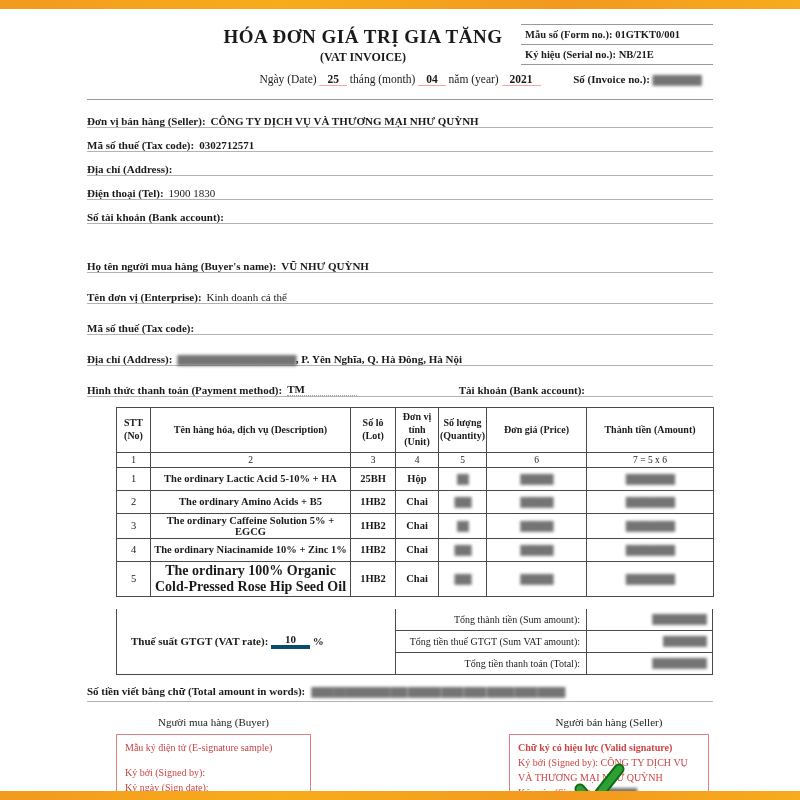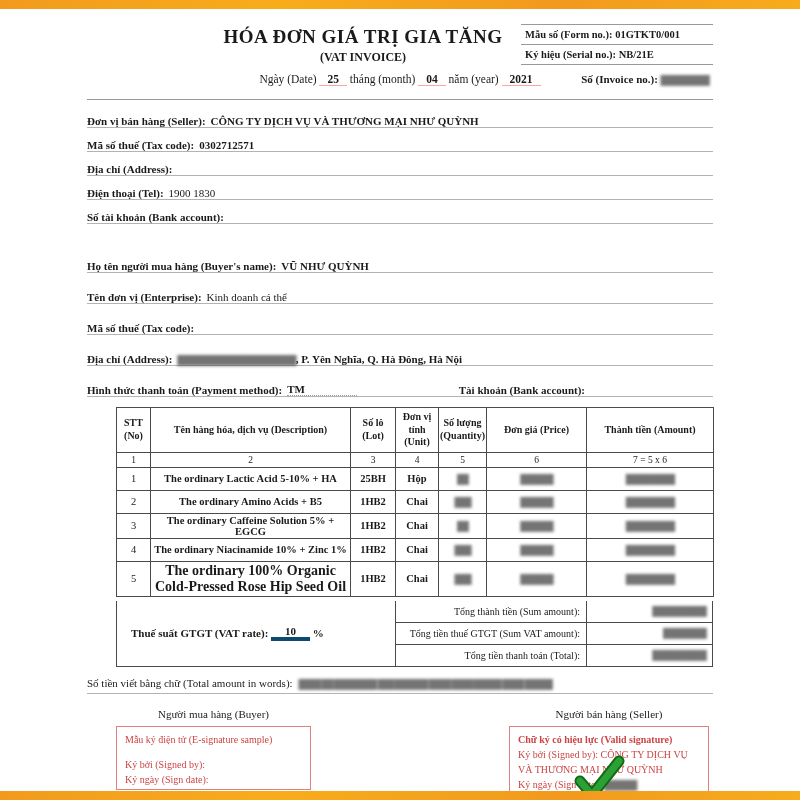--- a/index.html
+++ b/index.html
@@ -12,35 +12,35 @@
   .b{font-weight:bold;}
   
   .header-row{display:flex;align-items:flex-end;}
   .title-block{flex:1;text-align:center;padding-left:118px;padding-top:8px;}
   .title{font-size:19px;font-weight:bold;letter-spacing:.5px;}
   .subtitle{font-size:12px;font-weight:bold;margin-top:2px;}
   .meta-block{width:192px;border-top:1px solid #999;font-size:10.5px;}
   .meta-row{border-bottom:1px solid #999;line-height:19px;padding-left:4px;white-space:nowrap;}
   .date-row{position:relative;text-align:center;margin-top:8px;font-size:11.5px;height:20px;}
   .uline{font-weight:bold;border-bottom:1px solid #fca5a5;padding:0 8px;}
-  .invoice-no{position:absolute;right:4px;top:0;font-size:11px;}
+  .invoice-no{position:absolute;right:12px;top:0;font-size:11px;}
   .hr{border-top:1px solid #999;margin-top:6px;}
   
   .frow{display:flex;align-items:flex-end;border-bottom:1px solid #b3b3b3;
         min-height:20px;font-size:11px;padding-top:3px;}
   .frow .lab{font-weight:bold;margin-right:5px;white-space:nowrap;}
   .seller{margin-top:4px;}
   .buyer{margin-top:18px;}
   .buyer .frow{min-height:24px;padding-top:6px;}
   .tm{font-weight:bold;display:inline-block;min-width:70px;border-bottom:1px dotted #999;}
   .acct{margin-left:auto;margin-right:128px;font-weight:bold;white-space:nowrap;}
   
   .blur{filter:blur(1.7px);opacity:.7;color:#3a3a3a;font-size:9px;letter-spacing:-1px;}
   
-  table.items{border-collapse:collapse;table-layout:fixed;width:597px;margin:10px 0 4px 29px;
+  table.items{border-collapse:collapse;table-layout:fixed;width:597px;margin:10px 0 12px 29px;
               font-size:10.5px;}
   table.items th,table.items td{border:1px solid #4a4a4a;padding:1px 2px;text-align:center;
               overflow:hidden;}
   table.items th{font-weight:bold;line-height:1.25;padding:3px 1px;font-size:10px;}
   tr.numrow td{font-size:9.5px;height:14px;padding:0;}
   tr.item td{height:20px;}
   td.desc{text-align:left;padding:0 4px;font-weight:bold;}
   td.small-desc{font-size:14px;}
   td.lot,td.unit{font-weight:bold;}
   td.num{text-align:right;padding-right:6px;}
@@ -53,21 +53,21 @@
   .sum-row{display:flex;height:21px;border-bottom:1px solid #4a4a4a;align-items:center;}
   .sum-row:last-child{border-bottom:none;justify-content:center;}
   .sum-label{width:190px;text-align:right;padding-right:6px;font-weight:normal;font-size:10px;
              white-space:nowrap;box-sizing:border-box;}
   .sum-value{flex:1;border-left:1px solid #4a4a4a;height:100%;display:flex;align-items:center;
              justify-content:flex-end;padding-right:6px;box-sizing:border-box;}
   .vatline .uline2{font-weight:bold;border-bottom:4px solid #0c4a6e;padding:0 14px;}
   
   .words{display:flex;align-items:baseline;border-bottom:1px solid #b3b3b3;margin-top:10px;
          font-size:11px;padding-bottom:4px;}
-  .words .lab{font-weight:normal;margin-right:6px;white-space:nowrap;}
+  .words .lab{font-weight:bold;margin-right:6px;white-space:nowrap;}
   
   .sig-titles{display:flex;margin-top:14px;font-size:11px;}
   .sig-title-left{width:195px;margin-left:29px;text-align:center;}
   .sig-title-right{width:200px;margin-left:auto;margin-right:4px;text-align:center;}
   .sig-boxes{display:flex;margin-top:6px;align-items:flex-start;}
   .sbox{border:1px solid #e08080;color:#cc4444;font-size:10px;padding:5px 8px;line-height:1.5;
         box-sizing:border-box;}
   .sbox-left{width:195px;margin-left:29px;height:64px;}
   .sbox-left .gap{height:10px;}
   .sbox-right{width:200px;margin-left:auto;margin-right:4px;height:74px;position:relative;}

